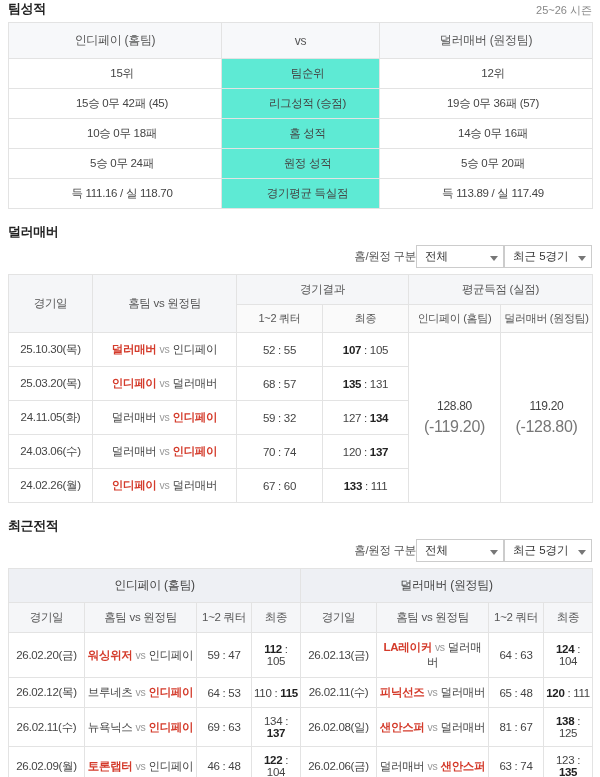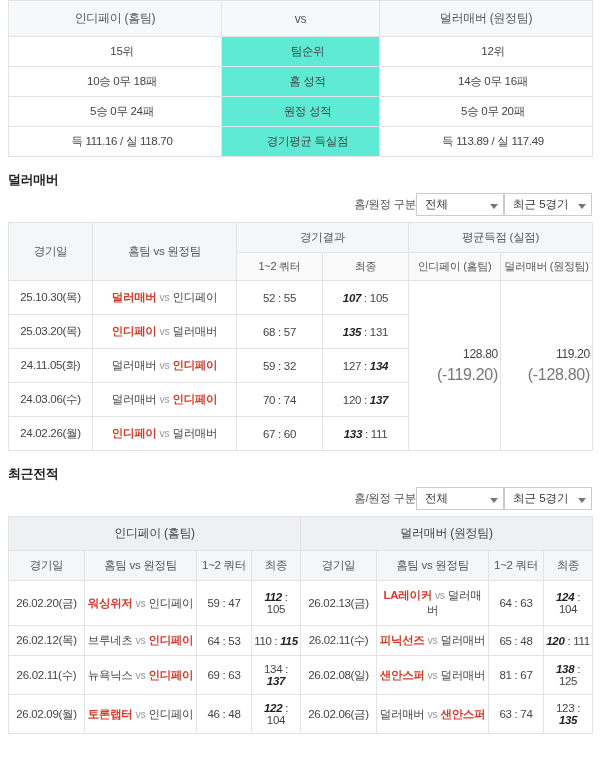--- a/index.html
+++ b/index.html
@@ -43,56 +43,65 @@
   .select .cv { white-space: nowrap; overflow: hidden; }
   .select .chev {
     position: absolute; right: 5px; top: 50%; width: 0; height: 0; margin-top: -1px;
     border-left: 4px solid transparent; border-right: 4px solid transparent; border-top: 5px solid #777;
   }
 
   
   .h2h th { background: #f5f6f8; color: #555; font-size: 11.5px; padding: 7px 2px; }
   .h2h th.sub { background: #fafafa; font-size: 11px; padding: 6px 2px; }
   .h2h td { height: 34px; color: #444; }
-  .bold { font-weight: bold; color: #222; font-style: italic; }
+  .bold { font-weight: bold; color: #222; }
   .red { color: #d43b2b; font-weight: bold; }
   .vs { color: #999; font-size: 10.5px; padding: 0 3px; }
-  .avg { font-size: 12px; color: #333; line-height: 1.5; text-align: right; }
+  .avg { font-size: 12px; color: #333; line-height: 1.5; }
   .avg small { display: block; font-size: 16px; color: #777; }
 
   
   .recent th { background: #f5f6f8; color: #555; font-size: 11.5px; padding: 7px 2px; }
   .recent th.grp { background: #eef0f4; color: #444; font-size: 12px; padding: 8px 2px; }
   .recent td { height: 30px; color: #444; }
   .sep { border-left: 1px solid #d8d8d8 !important; }
 
   .gap { height: 14px; }
 </style>
 </head>
 <body>
 
 <div class="page">
 
+  <div class="sec-head">
+    <div class="sec-title">팀성적</div>
+    <div class="sec-right">25~26 시즌</div>
+  </div>
 
   <table>
     <colgroup>
         <col style="width:213px">
         <col style="width:158px">
         <col style="width:213px">
       </colgroup>
     <tbody>
       <tr class="tr-head">
         <td>인디페이 (홈팀)</td>
         <td>vs</td>
         <td>덜러매버 (원정팀)</td>
       </tr>
       <tr class="tr-body">
         <td class="val">15위</td>
         <td class="tr-mid">팀순위</td>
         <td class="val">12위</td>
+      </tr>
+      <tr class="tr-body">
+        <td class="val">15승 0무 42패 (45)</td>
+        <td class="tr-mid">리그성적 (승점)</td>
+        <td class="val">19승 0무 36패 (57)</td>
       </tr>
       <tr class="tr-body">
         <td class="val">10승 0무 18패</td>
         <td class="tr-mid">홈 성적</td>
         <td class="val">14승 0무 16패</td>
       </tr>
       <tr class="tr-body">
         <td class="val">5승 0무 24패</td>
         <td class="tr-mid">원정 성적</td>
         <td class="val">5승 0무 20패</td>

